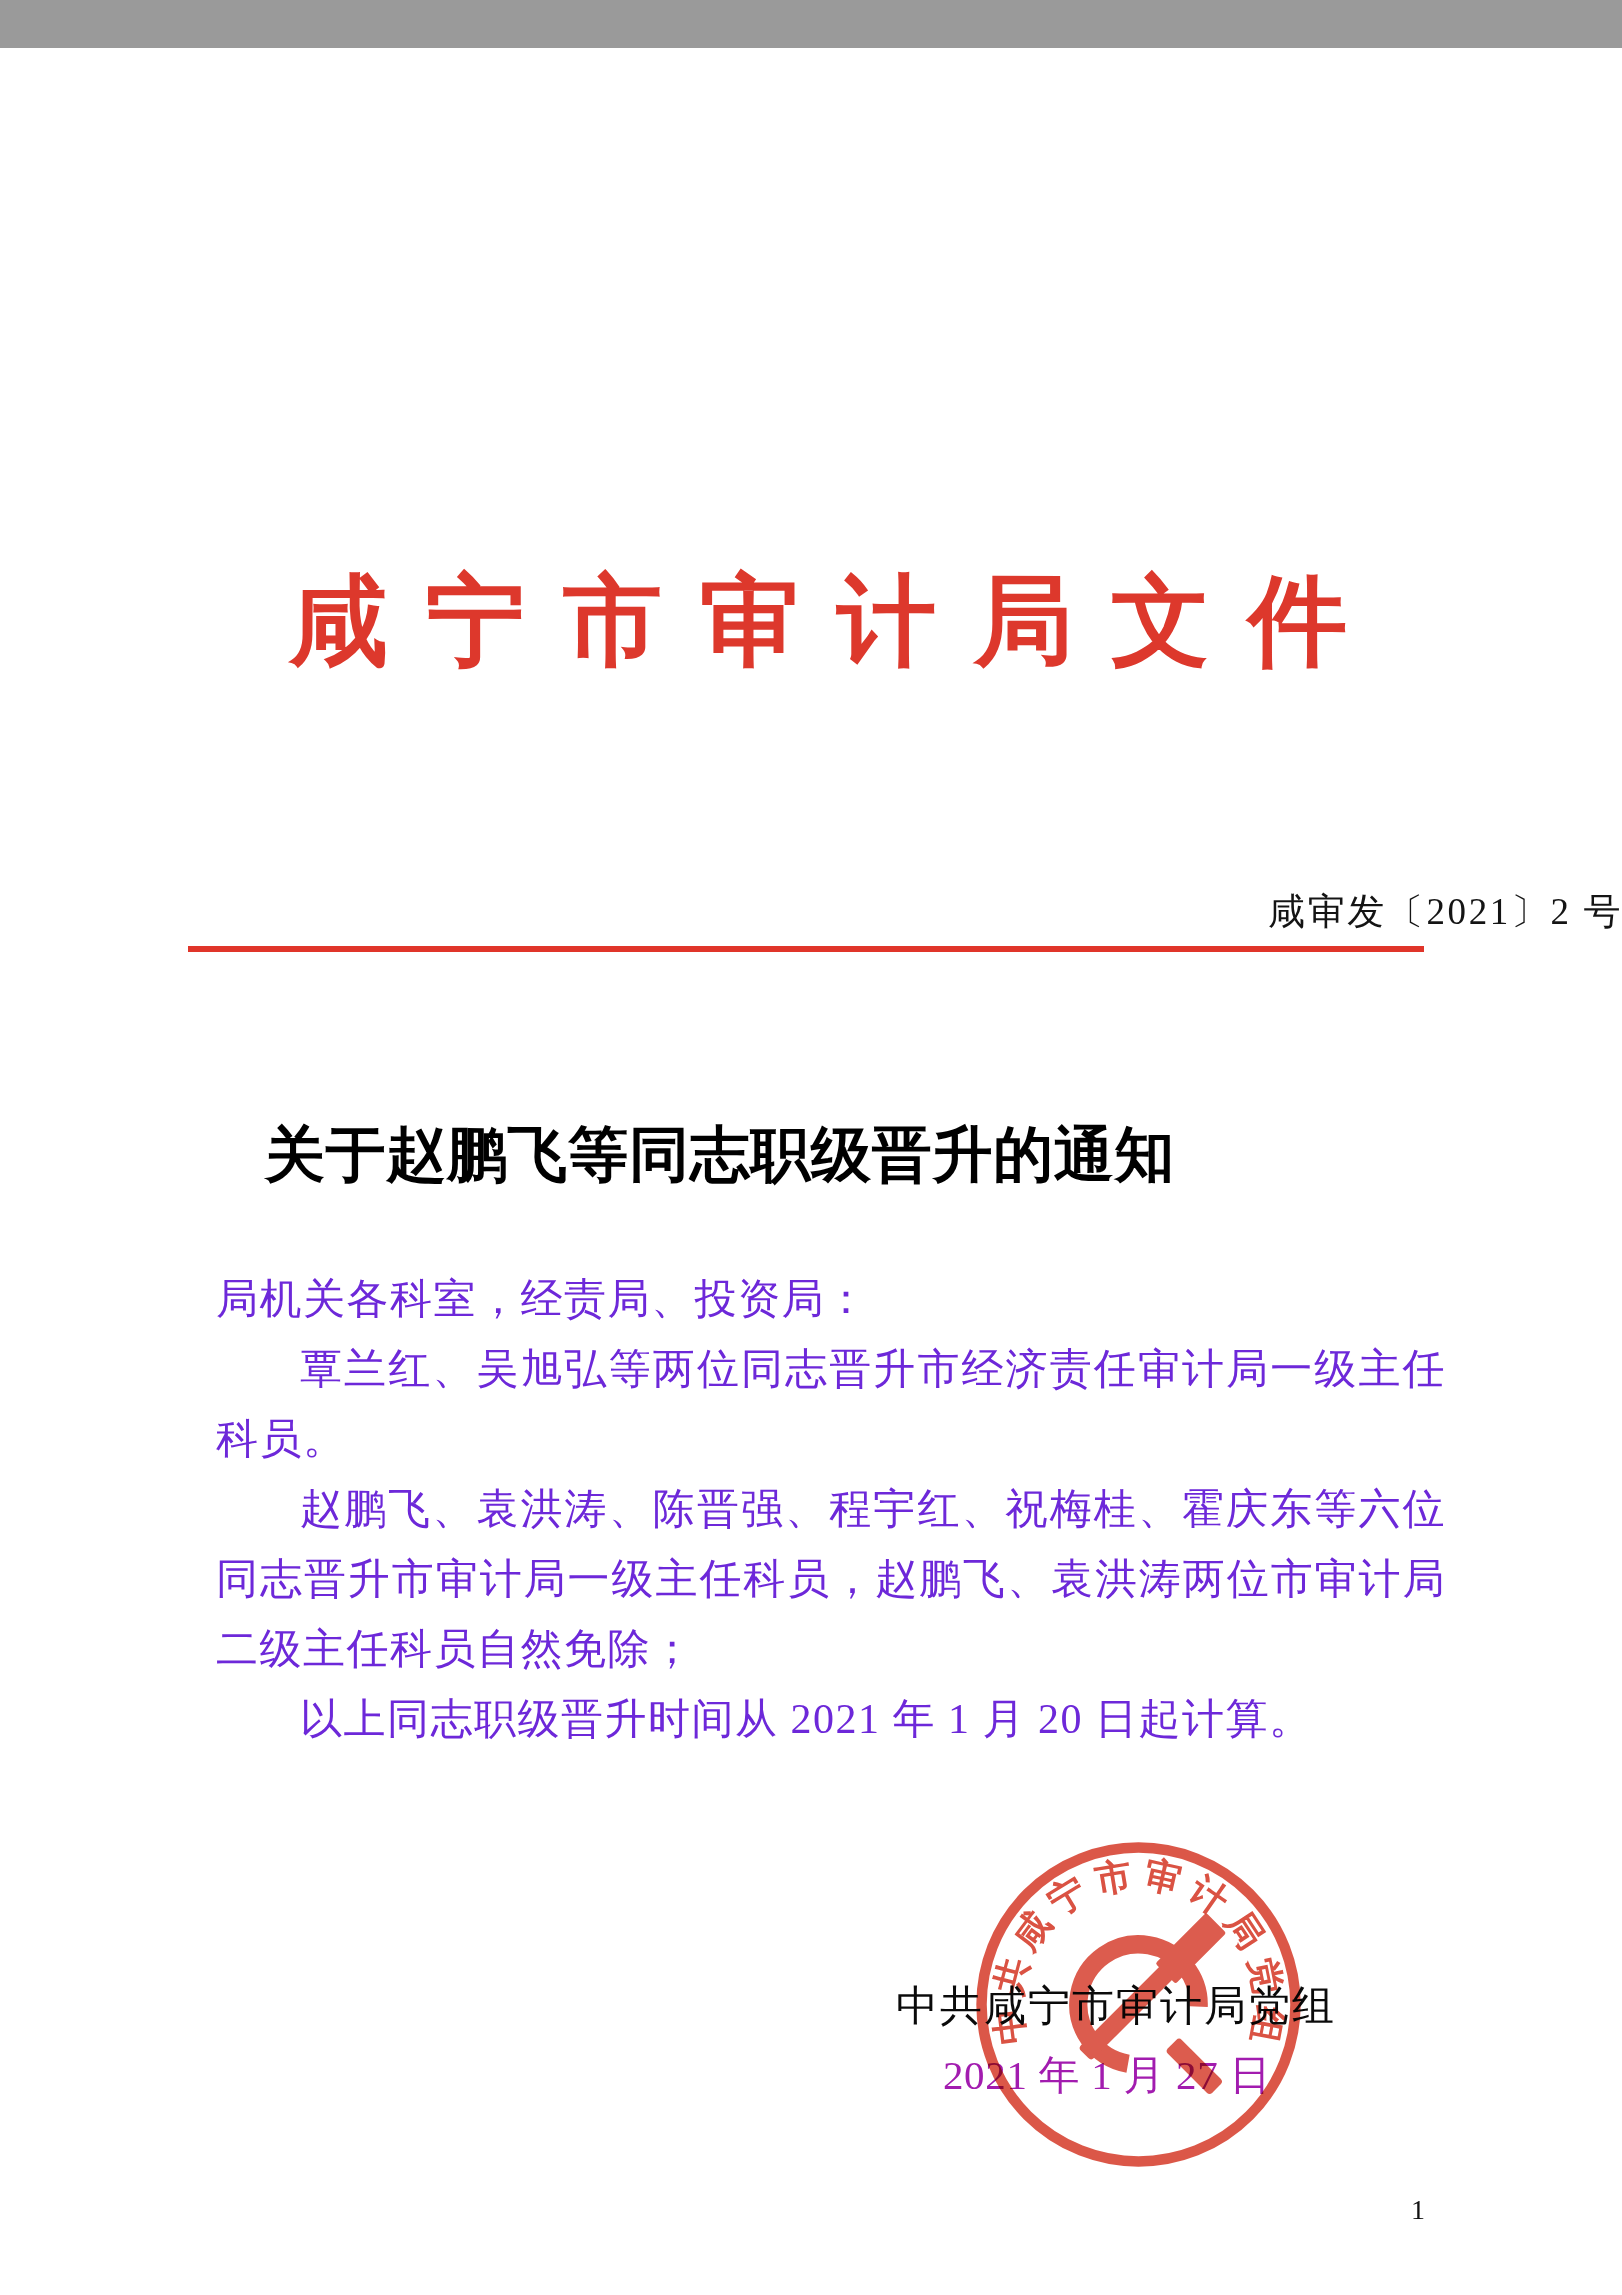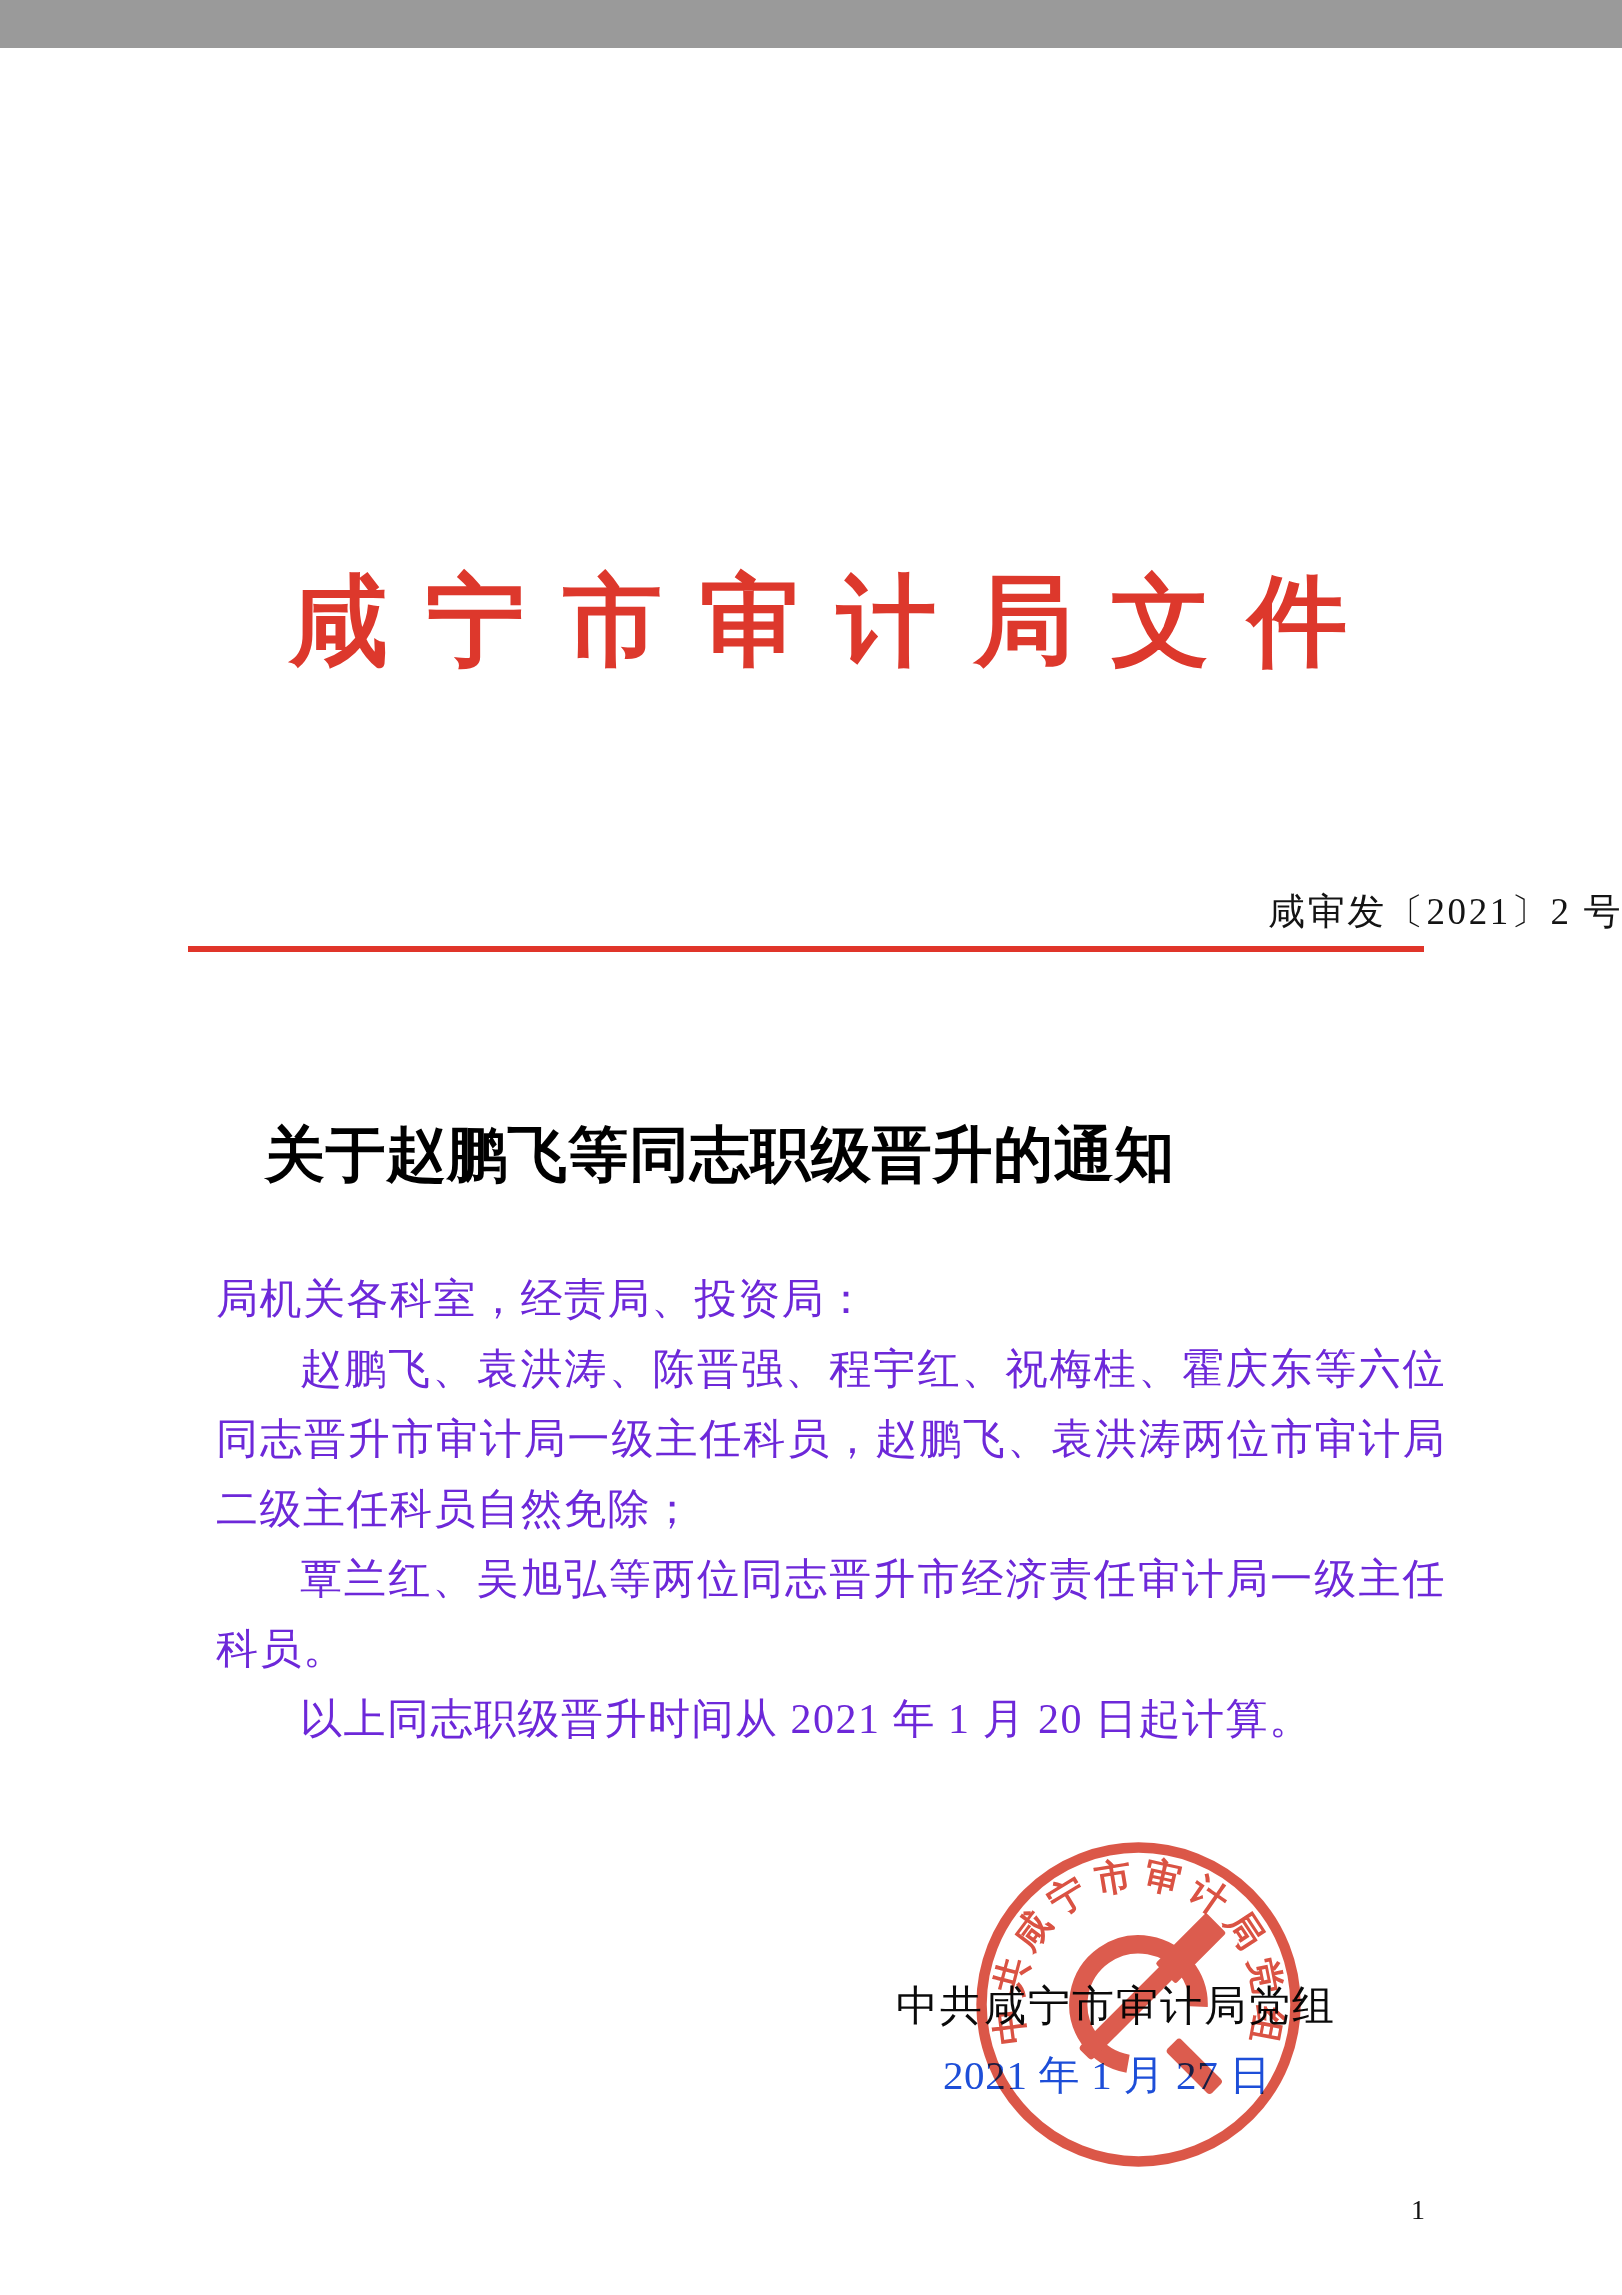--- a/index.html
+++ b/index.html
@@ -48,21 +48,21 @@
   .body-text p { margin:0; }
   .body-text p.indent { text-indent:2em; }
   .sig-org {
     position:absolute; top:1930px; left:1116px;
     transform:translateX(-50%); white-space:nowrap;
     font-size:42px; letter-spacing:2px; color:#0a0a0a;
   }
   .sig-date {
     position:absolute; top:2000px; left:1107px;
     transform:translateX(-50%); white-space:nowrap;
-    font-size:41px; letter-spacing:0.7px; color:#1d4ed8;
+    font-size:41px; letter-spacing:0.7px; color:#a21caf;
   }
   .seal-svg {
     position:absolute; left:975px; top:1793px;
     width:327px; height:327px;
     mix-blend-mode:multiply;
   }
   .page-number {
     position:absolute; top:2146px; left:1392px; width:52px;
     text-align:center; font-size:28px; color:#111;
   }
@@ -75,22 +75,22 @@
   <div class="org-title">咸宁市审计局文件</div>
 
   <div class="doc-number">咸审发〔2021〕2 号</div>
 
   <div class="red-divider"></div>
 
   <div class="notice-title">关于赵鹏飞等同志职级晋升的通知</div>
 
   <div class="body-text">
     <p>局机关各科室，经责局、投资局：</p>
+    <p class="indent">覃兰红、吴旭弘等两位同志晋升市经济责任审计局一级主任科员。</p>
     <p class="indent">赵鹏飞、袁洪涛、陈晋强、程宇红、祝梅桂、霍庆东等六位同志晋升市审计局一级主任科员，赵鹏飞、袁洪涛两位市审计局二级主任科员自然免除；</p>
-    <p class="indent">覃兰红、吴旭弘等两位同志晋升市经济责任审计局一级主任科员。</p>
     <p class="indent">以上同志职级晋升时间从 2021 年 1 月 20 日起计算。</p>
   </div>
 
   <div class="sig-org">中共咸宁市审计局党组</div>
 
   <div class="sig-date">2021 年 1 月 27 日</div>
 
   <svg class="seal-svg" viewBox="0 0 500 500">
     <defs>
       <path id="sealArc" d="M 81 313 A 180 180 0 1 1 419 313" fill="none"></path>

